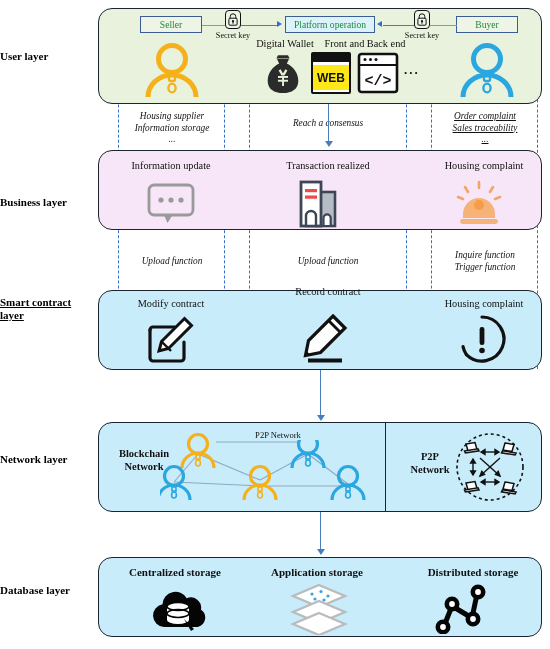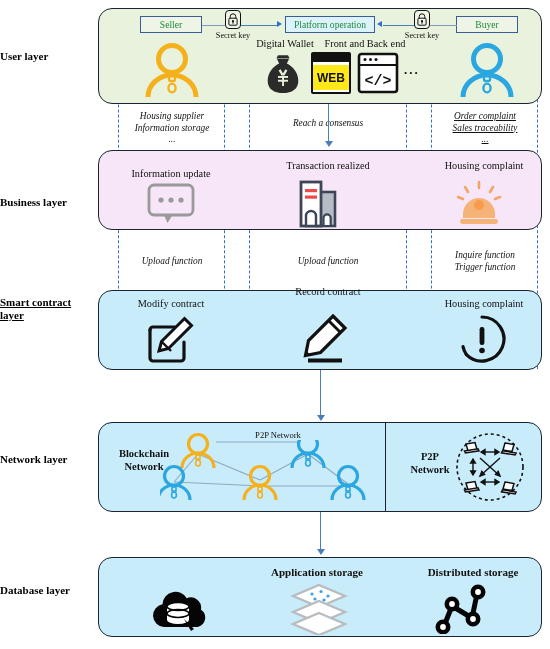--- a/index.html
+++ b/index.html
@@ -168,21 +168,21 @@
   <div class="conn-text" style="left:433px;top:111px;width:104px;text-decoration:underline;">
     <span>Order complaint</span><br>
     <span>Sales traceability</span><br>
     <span>...</span>
   </div>
   <div class="arrow-down" style="left:328px;top:104px;height:38px;"></div>
   <div class="arrow-head" style="left:324.5px;top:141px;"></div>
 
   <div class="panel business" style="left:98px;top:150px;width:444px;height:80px;"></div>
 
-  <div class="col-title" style="left:118px;top:168px;width:106px;">Information update</div>
+  <div class="col-title" style="left:118px;top:160px;width:106px;">Information update</div>
   <div class="col-title" style="left:250px;top:160px;width:156px;">Transaction realized</div>
   <div class="col-title" style="left:431px;top:160px;width:106px;">Housing complaint</div>
 
   <div class="icon" style="left:146px;top:182px;">
     <svg width="50" height="44" viewBox="0 0 50 44">
       <rect x="3" y="3" width="44" height="30" rx="5" fill="none" stroke="#9a9a9a" stroke-width="2.8"></rect>
       <path d="M18 33 l3.5 8 l5-8 z" fill="#9a9a9a"></path>
       <circle cx="15" cy="18" r="2.6" fill="#9a9a9a"></circle>
       <circle cx="25" cy="18" r="2.6" fill="#9a9a9a"></circle>
       <circle cx="35" cy="18" r="2.6" fill="#9a9a9a"></circle>
@@ -343,20 +343,21 @@
           <path d="M47.5 57.8 l13.6 2.2 l-1 2 l-13.6-2.2 z"></path>
       </g>
     </svg>
   </div>
 
   <div class="arrow-down" style="left:320px;top:512px;height:38px;"></div>
   <div class="arrow-head" style="left:316.5px;top:549px;"></div>
 
   <div class="panel blue" style="left:98px;top:557px;width:444px;height:80px;"></div>
 
+  <div class="col-title bold" style="left:110px;top:566px;width:130px;">Centralized storage</div>
   <div class="col-title bold" style="left:252px;top:566px;width:130px;">Application storage</div>
   <div class="col-title bold" style="left:408px;top:566px;width:130px;text-align:center;">Distributed storage</div>
 
   <div class="icon" style="left:150px;top:585px;">
     <svg width="56" height="46" viewBox="0 0 56 46">
       <path d="M14 42 a11.5 11.5 0 0 1 -1.5 -22.8 a13 13 0 0 1 24.2 -6 a10.5 10.5 0 0 1 14.3 11.6 a9.5 9.5 0 0 1 -3.5 17.2 z" fill="#050505"></path>
       <g fill="#fff">
         <ellipse cx="28" cy="21.5" rx="11" ry="4"></ellipse>
         <rect x="17" y="21.5" width="22" height="7"></rect>
         <ellipse cx="28" cy="28.5" rx="11" ry="4"></ellipse>

